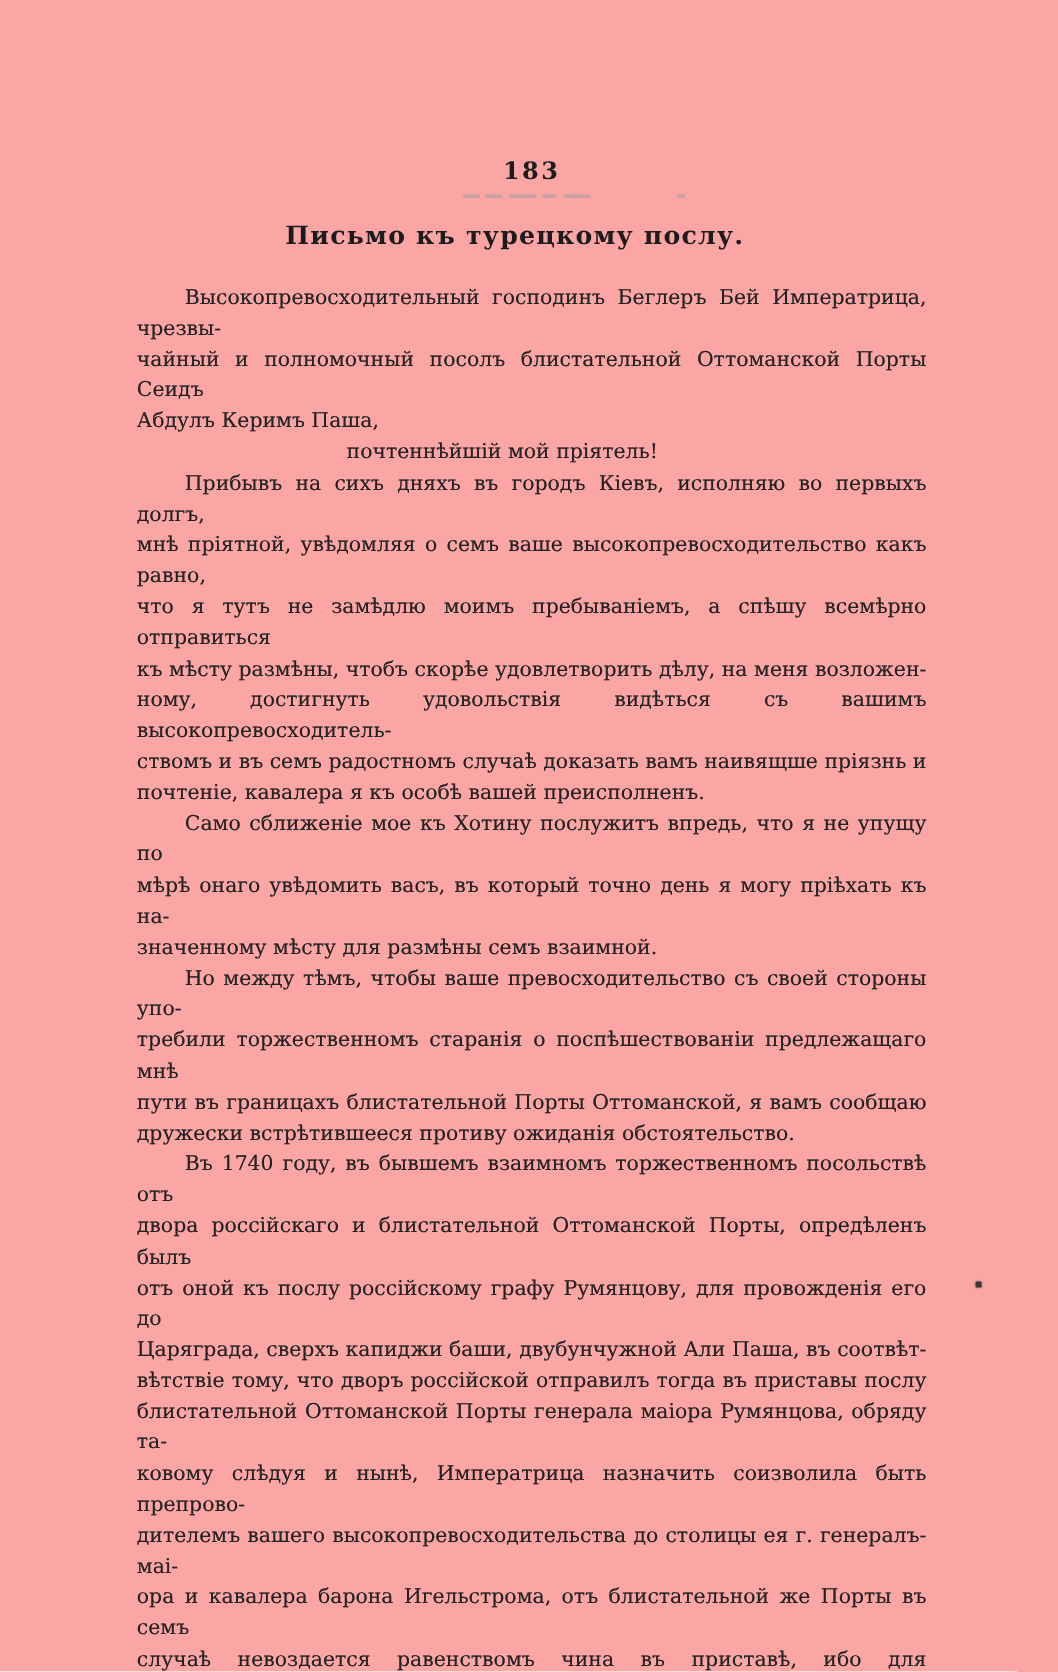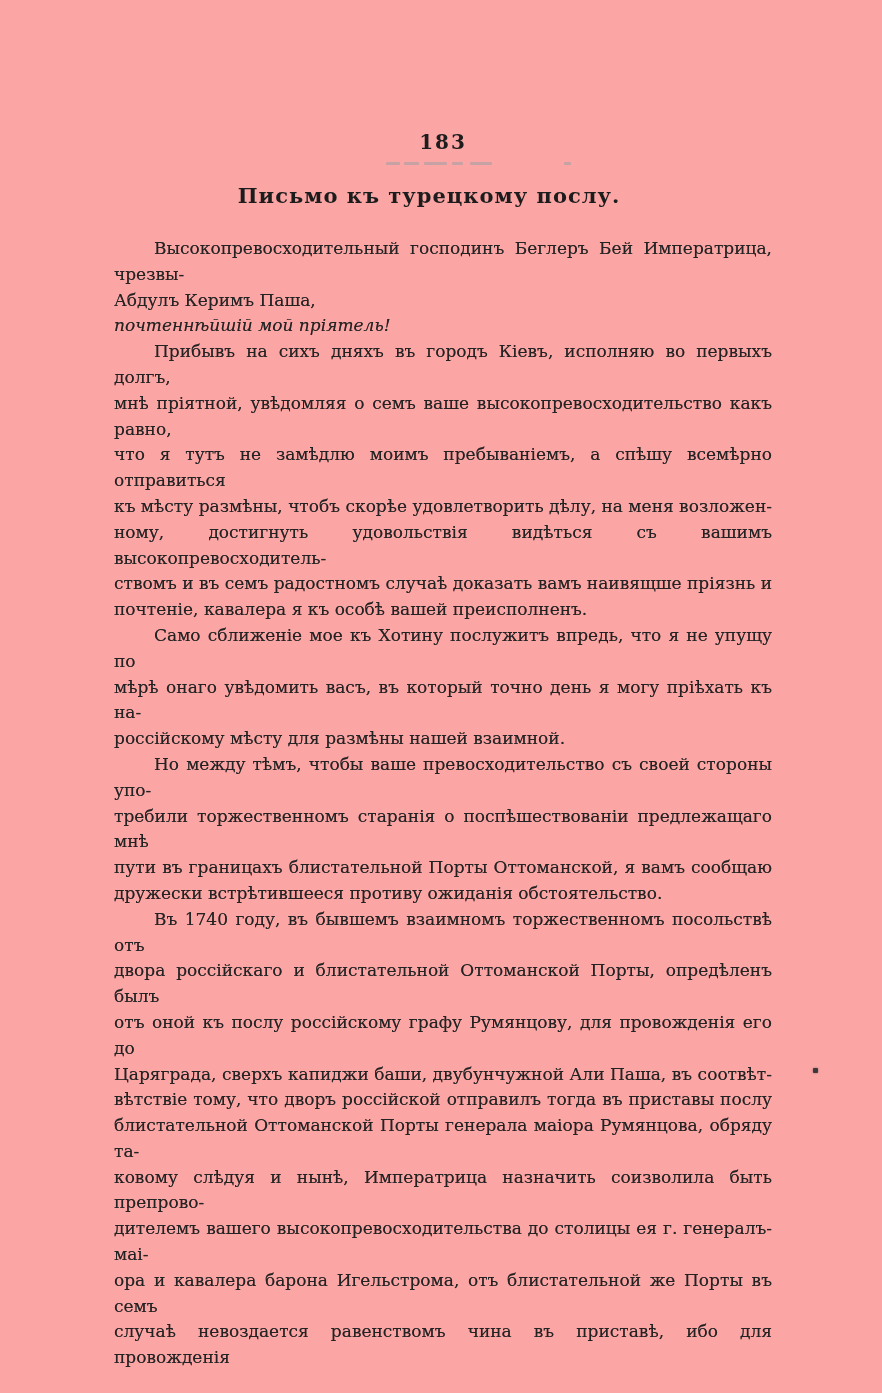--- a/index.html
+++ b/index.html
@@ -55,23 +55,22 @@
     line-height: 25.8px;
     color: #232323;
     text-shadow: 0 0 0.5px rgba(35,35,35,0.55);
   }
   .ln { display: block; }
   .j { text-align: justify; text-align-last: justify; }
   .s { text-align: center; text-align-last: left; }
   .i { text-indent: 40px; }
   .address {
     display: block;
-    text-align: left;
+    text-align: center;
     padding-right: 49px;
-    font-style: italic;
   }
   .ink-speck {
     position: absolute;
     top: 1068px; left: 813px;
     width: 5px; height: 5px;
     background: #3a3a3a;
     border-radius: 1px;
     box-shadow: 0 0 2px rgba(60,60,60,0.6);
   }
 </style>
@@ -90,39 +89,40 @@
       <span class="hr5"></span>
       <span class="hr6"></span>
   </div>
 
   <div class="title">Письмо къ турецкому послу.</div>
 
   <div class="text-block">
 
     <p class="para">
       <span class="ln j i">Высокопревосходительный господинъ Беглеръ Бей Императрица, чрезвы-</span>
+      <span class="ln j">чайный и полномочный посолъ блистательной Оттоманской Порты Сеидъ</span>
       <span class="ln s">Абдулъ Керимъ Паша,</span>
     </p>
 
     <span class="address">почтеннѣйшій мой пріятель!</span>
 
     <p class="para">
       <span class="ln j i">Прибывъ на сихъ дняхъ въ городъ Кіевъ, исполняю во первыхъ долгъ,</span>
       <span class="ln j">мнѣ пріятной, увѣдомляя о семъ ваше высокопревосходительство какъ равно,</span>
       <span class="ln j">что я тутъ не замѣдлю моимъ пребываніемъ, а спѣшу всемѣрно отправиться</span>
       <span class="ln j">къ мѣсту размѣны, чтобъ скорѣе удовлетворить дѣлу, на меня возложен-</span>
       <span class="ln j">ному, достигнуть удовольствія видѣться съ вашимъ высокопревосходитель-</span>
       <span class="ln j">ствомъ и въ семъ радостномъ случаѣ доказать вамъ наивящше пріязнь и</span>
       <span class="ln s">почтеніе, кавалера я къ особѣ вашей преисполненъ.</span>
     </p>
 
     <p class="para">
       <span class="ln j i">Само сближеніе мое къ Хотину послужитъ впредь, что я не упущу по</span>
       <span class="ln j">мѣрѣ онаго увѣдомить васъ, въ который точно день я могу пріѣхать къ на-</span>
-      <span class="ln s">россійскому мѣсту для размѣны нашей взаимной.</span>
+      <span class="ln s">значенному мѣсту для размѣны семъ взаимной.</span>
     </p>
 
     <p class="para">
       <span class="ln j i">Но между тѣмъ, чтобы ваше превосходительство съ своей стороны упо-</span>
       <span class="ln j">требили торжественномъ старанія о поспѣшествованіи предлежащаго мнѣ</span>
       <span class="ln j">пути въ границахъ блистательной Порты Оттоманской, я вамъ сообщаю</span>
       <span class="ln s">дружески встрѣтившееся противу ожиданія обстоятельство.</span>
     </p>
 
     <p class="para">

